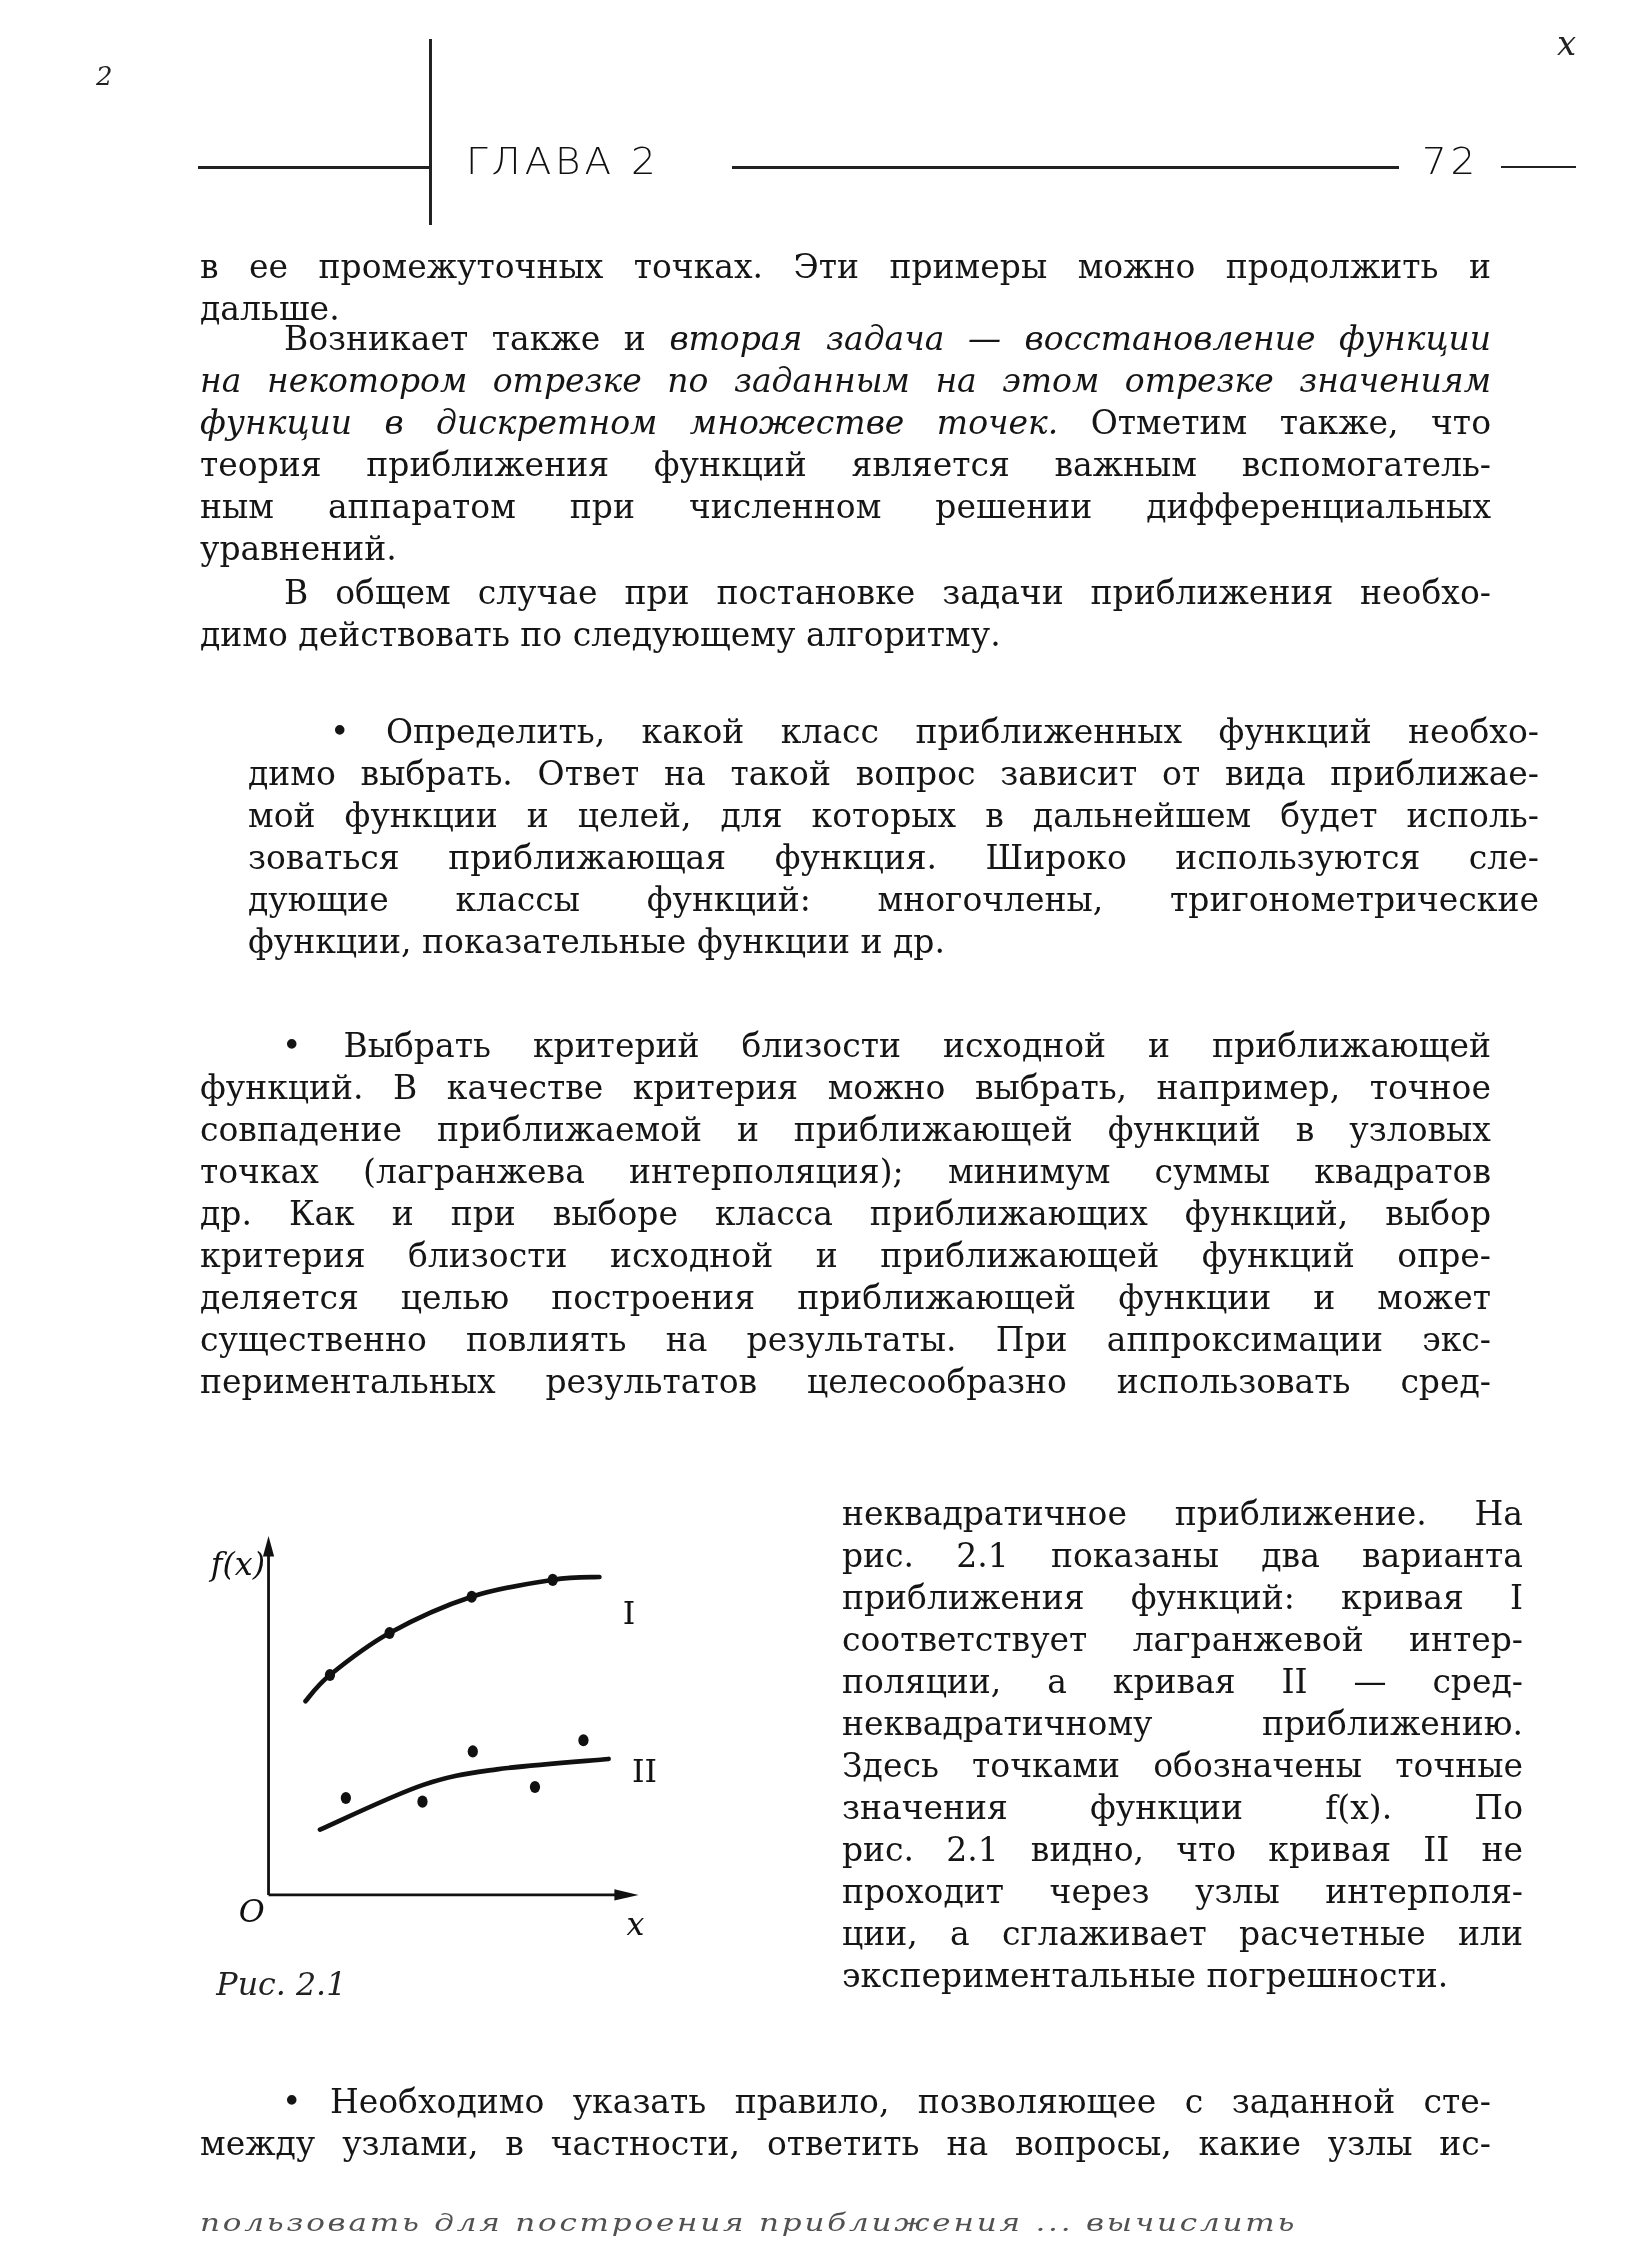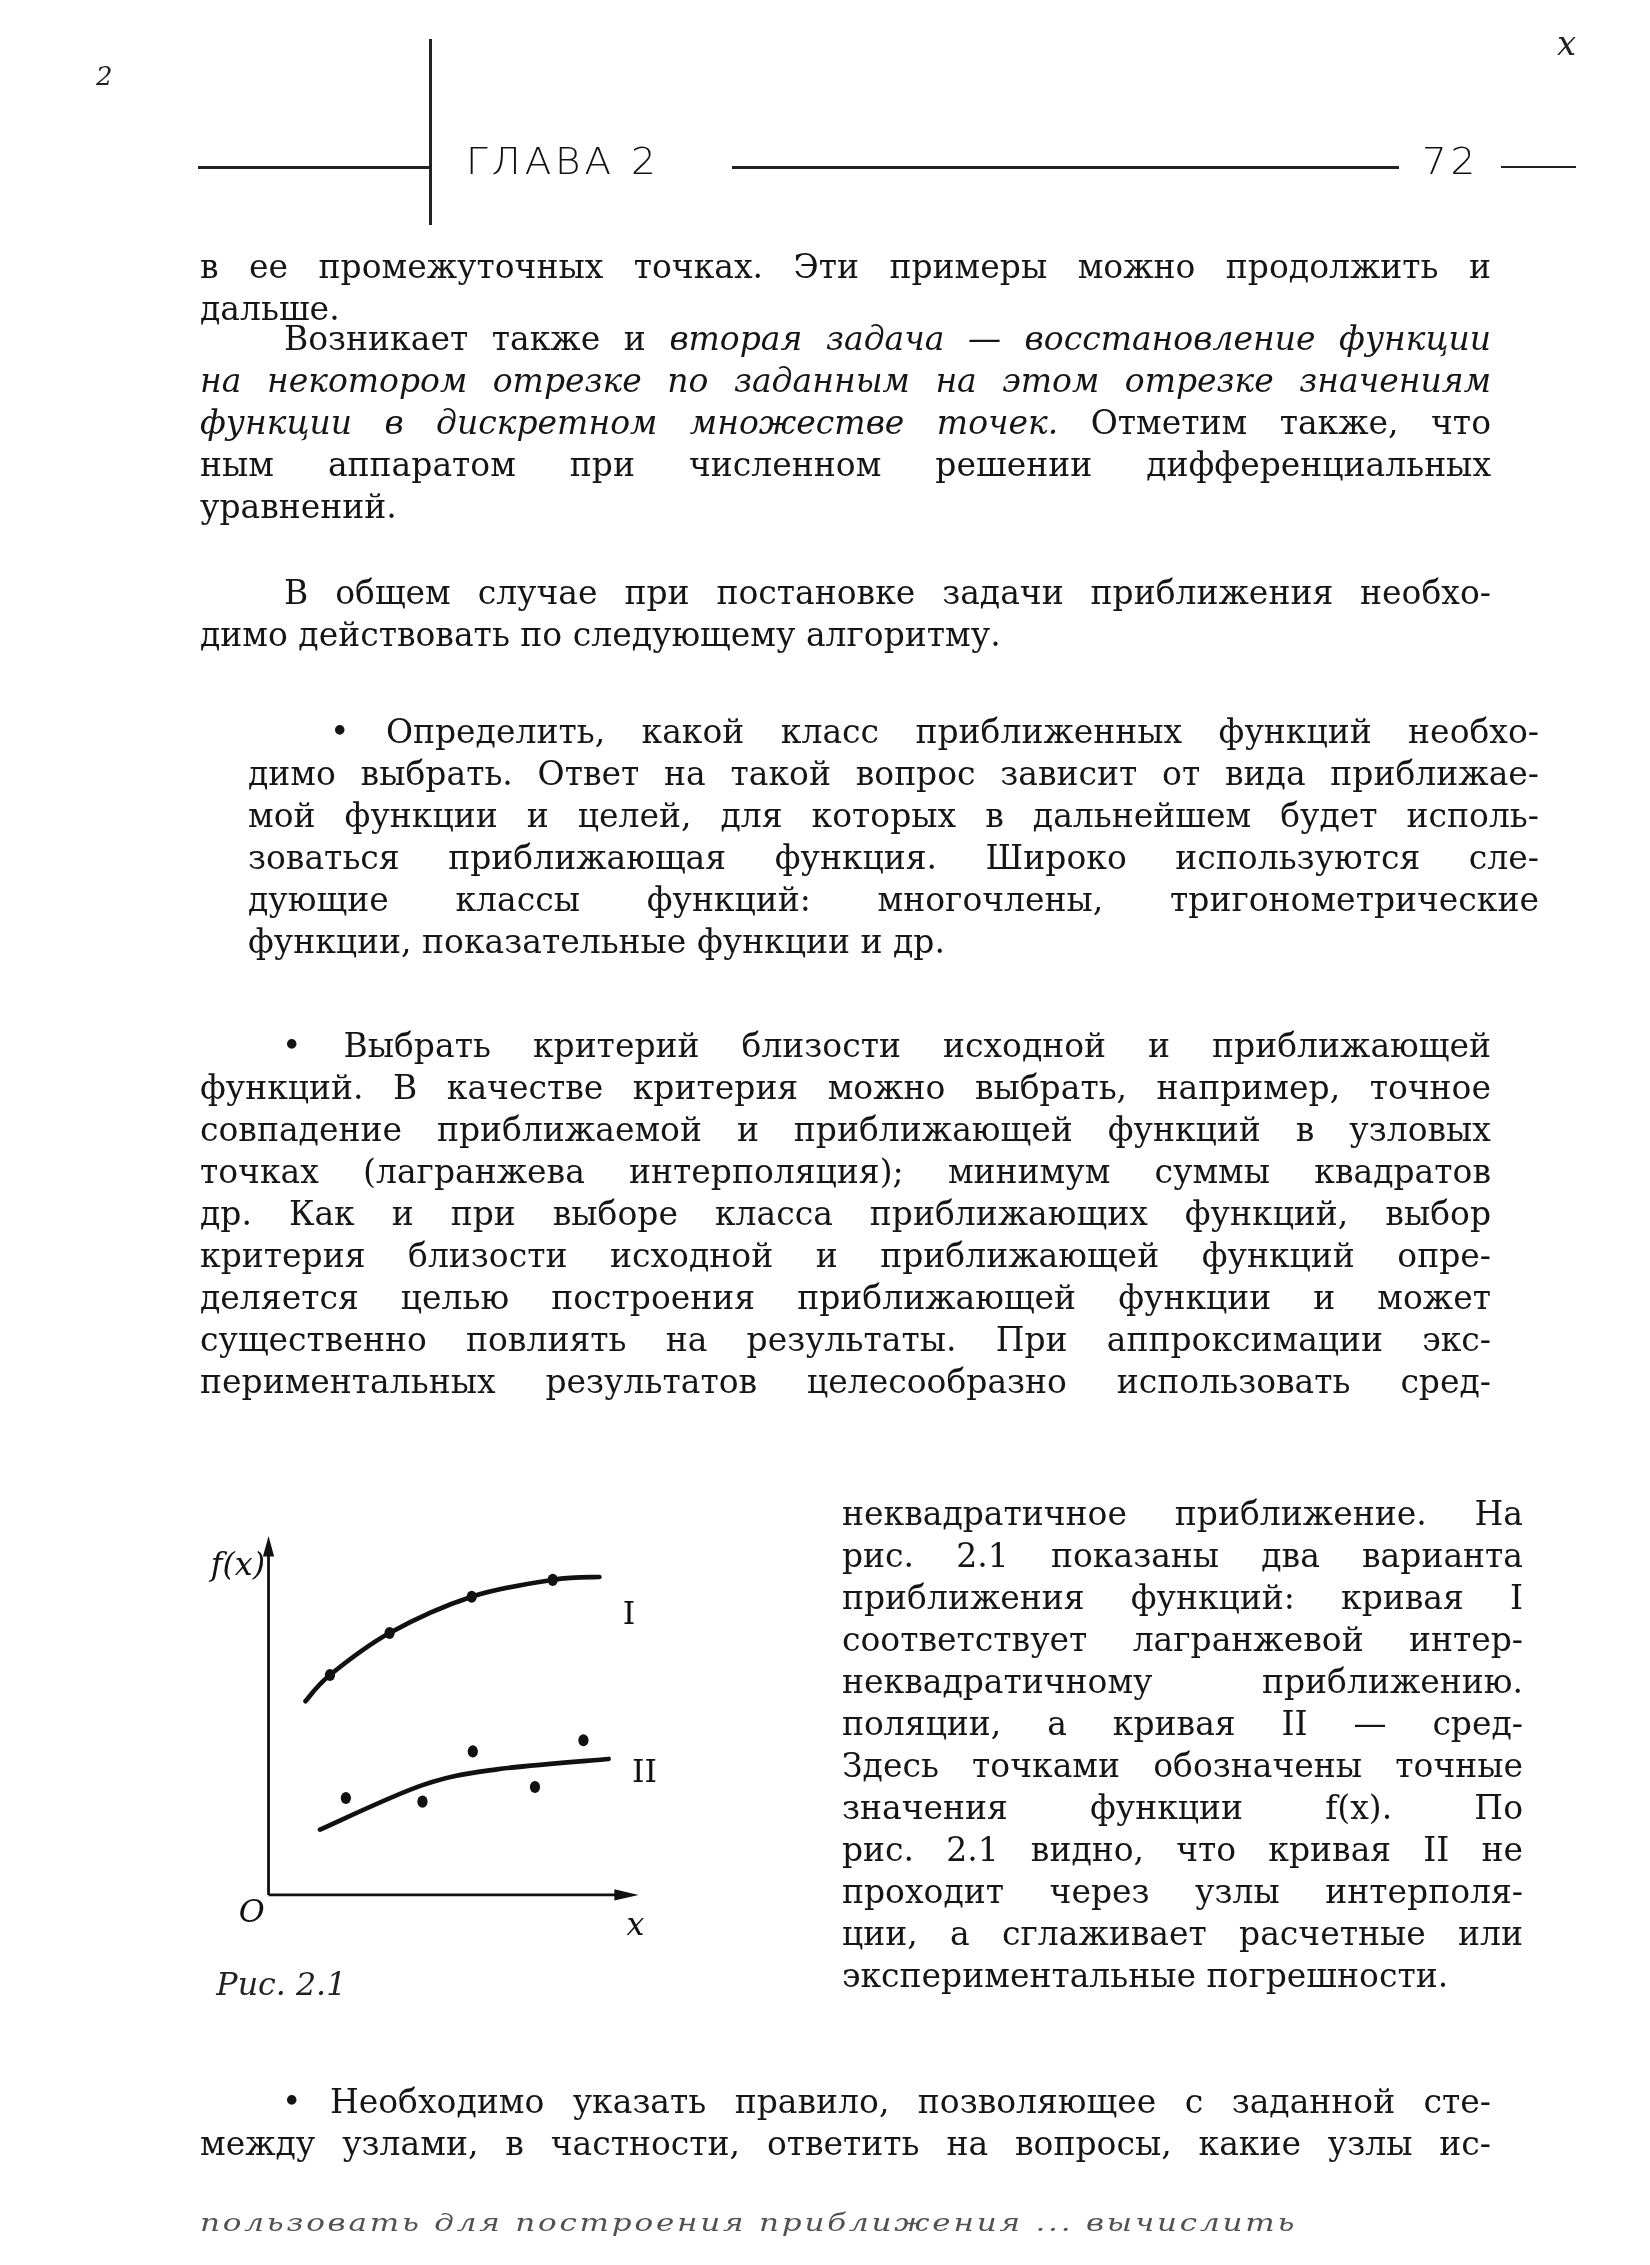--- a/index.html
+++ b/index.html
@@ -36,20 +36,21 @@
 </div>
 
 <div class="text" style="top:318px;">
   <span class="line" style="padding-left:84px;">
     <span>Возникает также и </span><span class="it">вторая задача — восстановление функции</span>
   </span>
   <span class="line it">на некотором отрезке по заданным на этом отрезке значениям</span>
   <span class="line">
     <span class="it">функции в дискретном множестве точек.</span><span> Отметим также, что</span>
   </span>
+  <span class="line">теория приближения функций является важным вспомогатель-</span>
   <span class="line">ным аппаратом при численном решении дифференциальных</span>
   <span class="line last">уравнений.</span>
 </div>
 
 <div class="text" style="top:572px;">
   <span class="line" style="padding-left:84px;">В общем случае при постановке задачи приближения необхо-</span>
   <span class="line last">димо действовать по следующему алгоритму.</span>
 </div>
 
 <div class="text" style="top:711px;margin-left:48px;">
@@ -71,22 +72,22 @@
   <span class="line">деляется целью построения приближающей функции и может</span>
   <span class="line">существенно повлиять на результаты. При аппроксимации экс-</span>
   <span class="line">периментальных результатов целесообразно использовать сред-</span>
 </div>
 
 <div class="rcol" style="top:1493px;">
   <span class="line">неквадратичное приближение. На</span>
   <span class="line">рис. 2.1 показаны два варианта</span>
   <span class="line">приближения функций: кривая I</span>
   <span class="line">соответствует лагранжевой интер-</span>
+  <span class="line">поляции, а кривая II — сред-</span>
   <span class="line">неквадратичному приближению.</span>
-  <span class="line">поляции, а кривая II — сред-</span>
   <span class="line">Здесь точками обозначены точные</span>
   <span class="line">значения функции f(x). По</span>
   <span class="line">рис. 2.1 видно, что кривая II не</span>
   <span class="line">проходит через узлы интерполя-</span>
   <span class="line">ции, а сглаживает расчетные или</span>
   <span class="line last">экспериментальные погрешности.</span>
 </div>
 
 <svg class="fig" id="fig" width="1650" height="2265" viewBox="0 0 1770 2430" style="pointer-events:none;">
   <g id="fig-axes">

